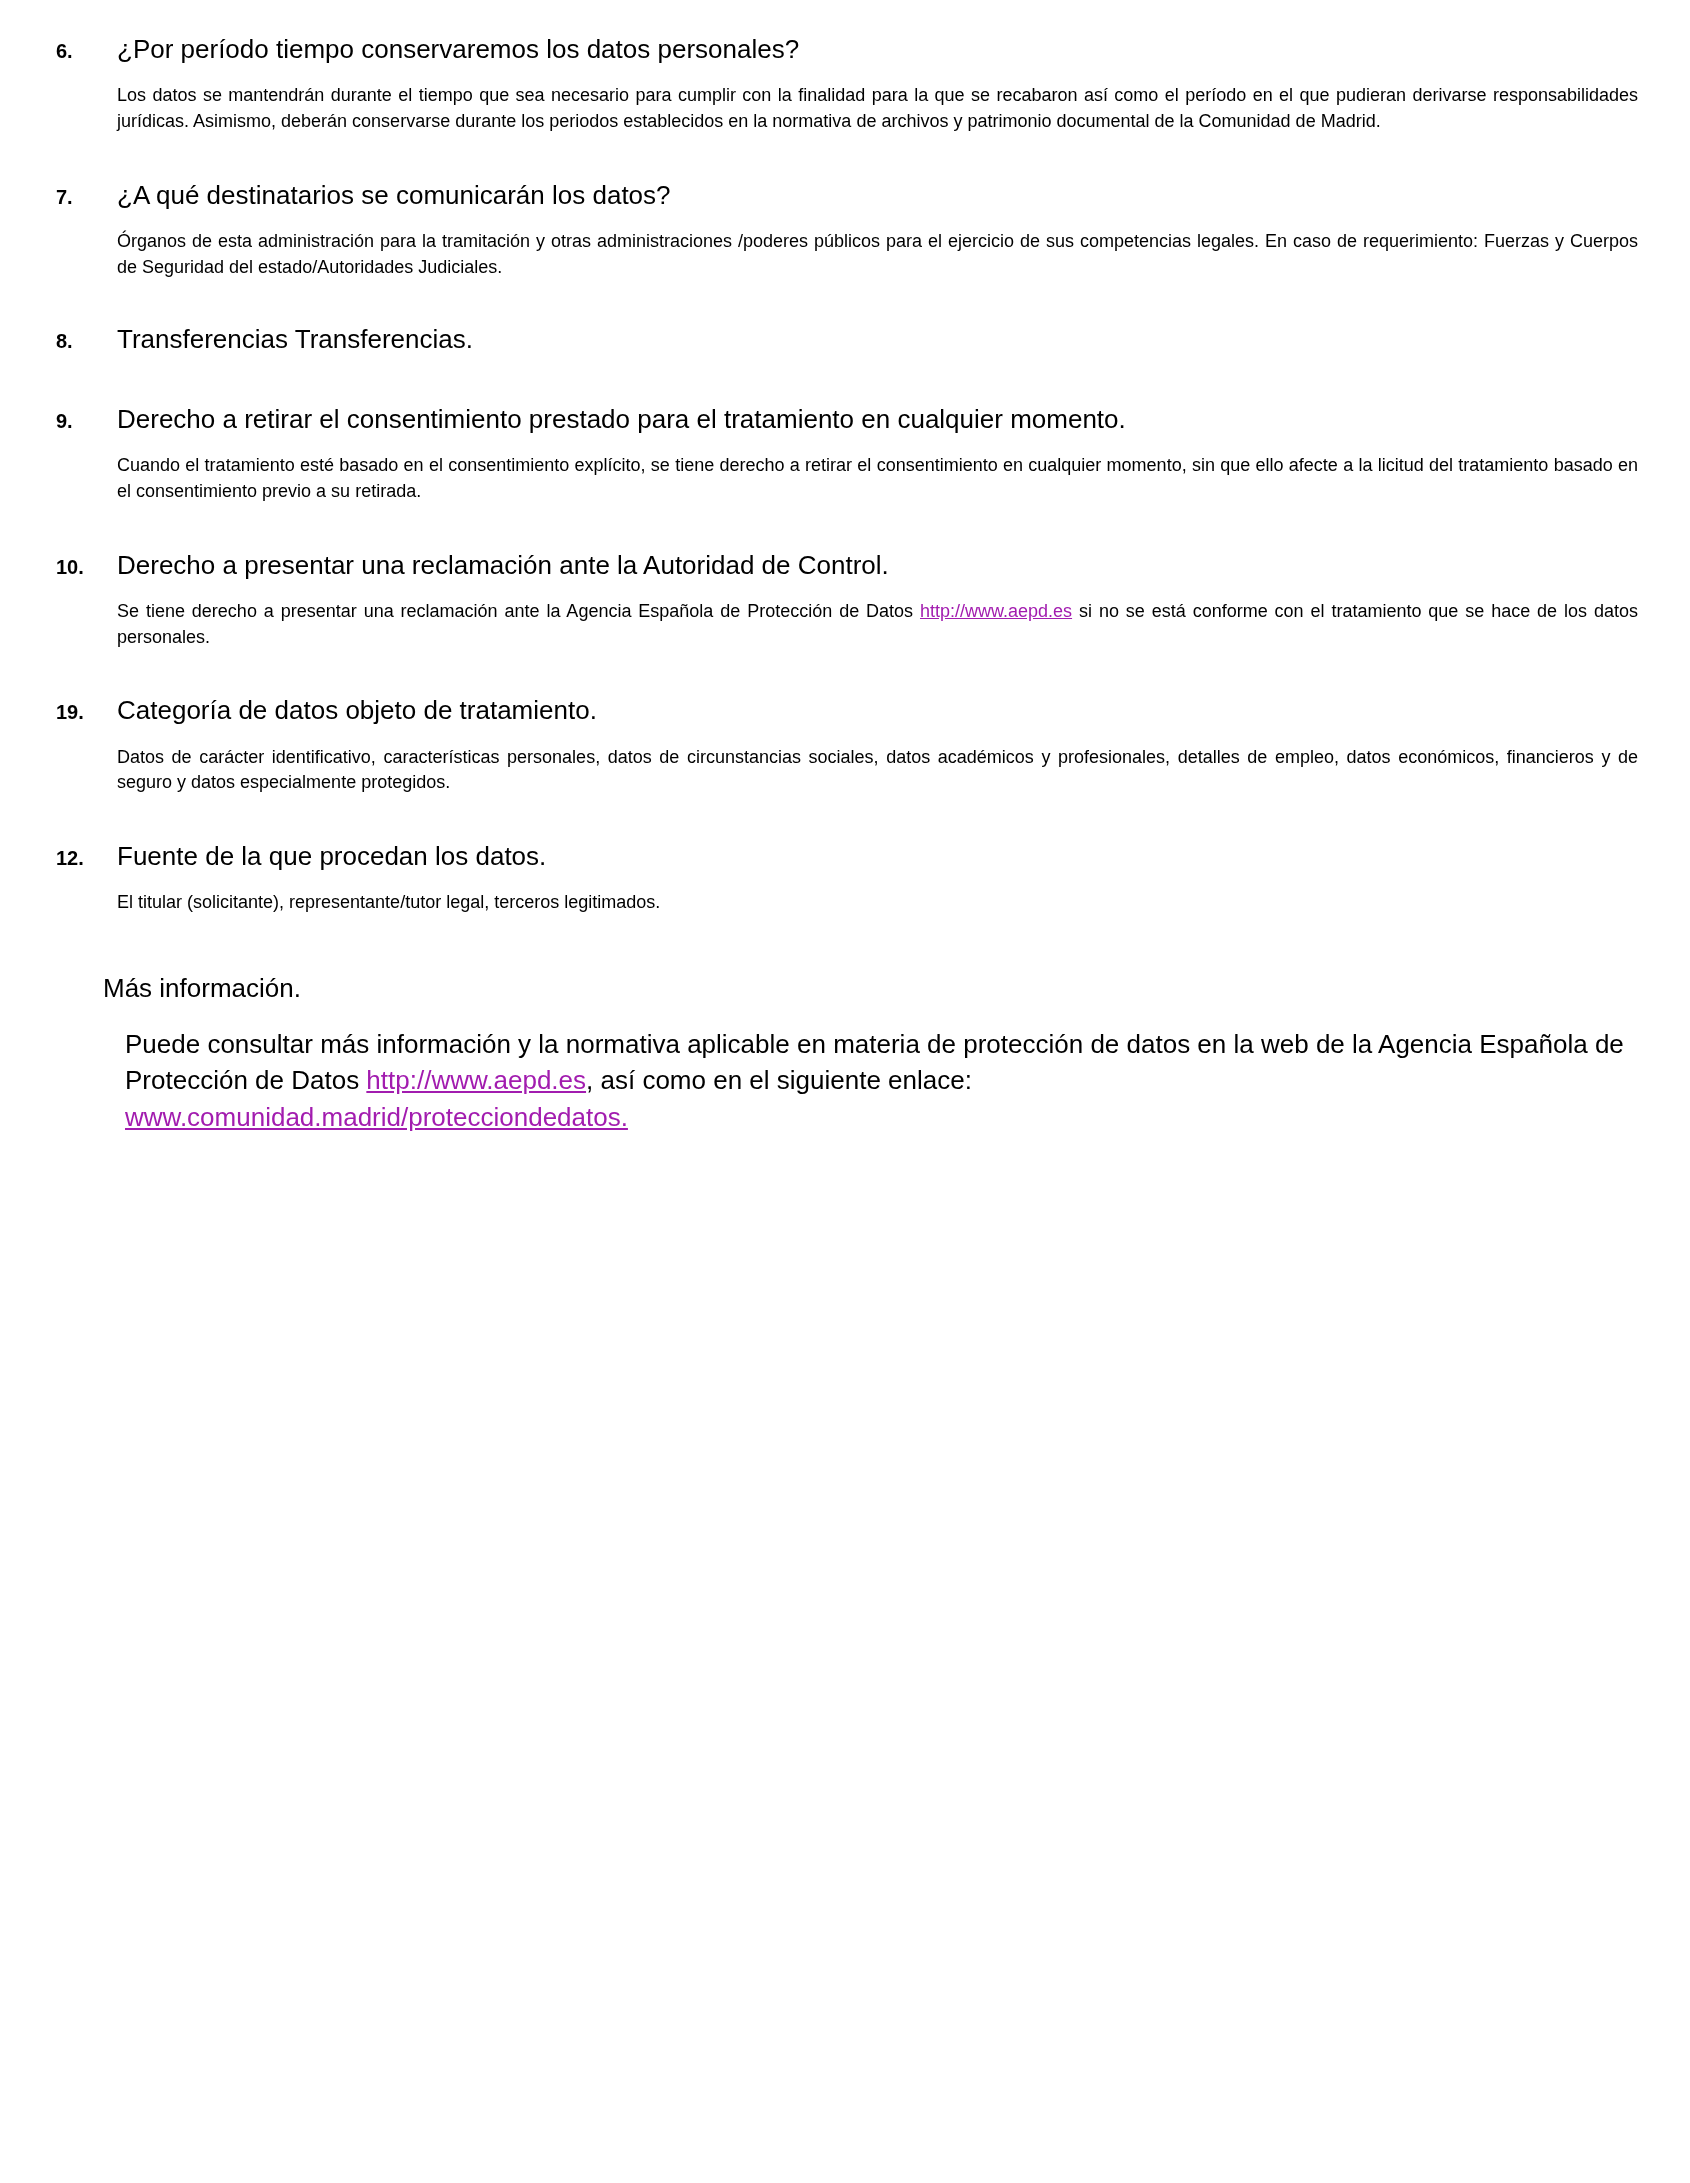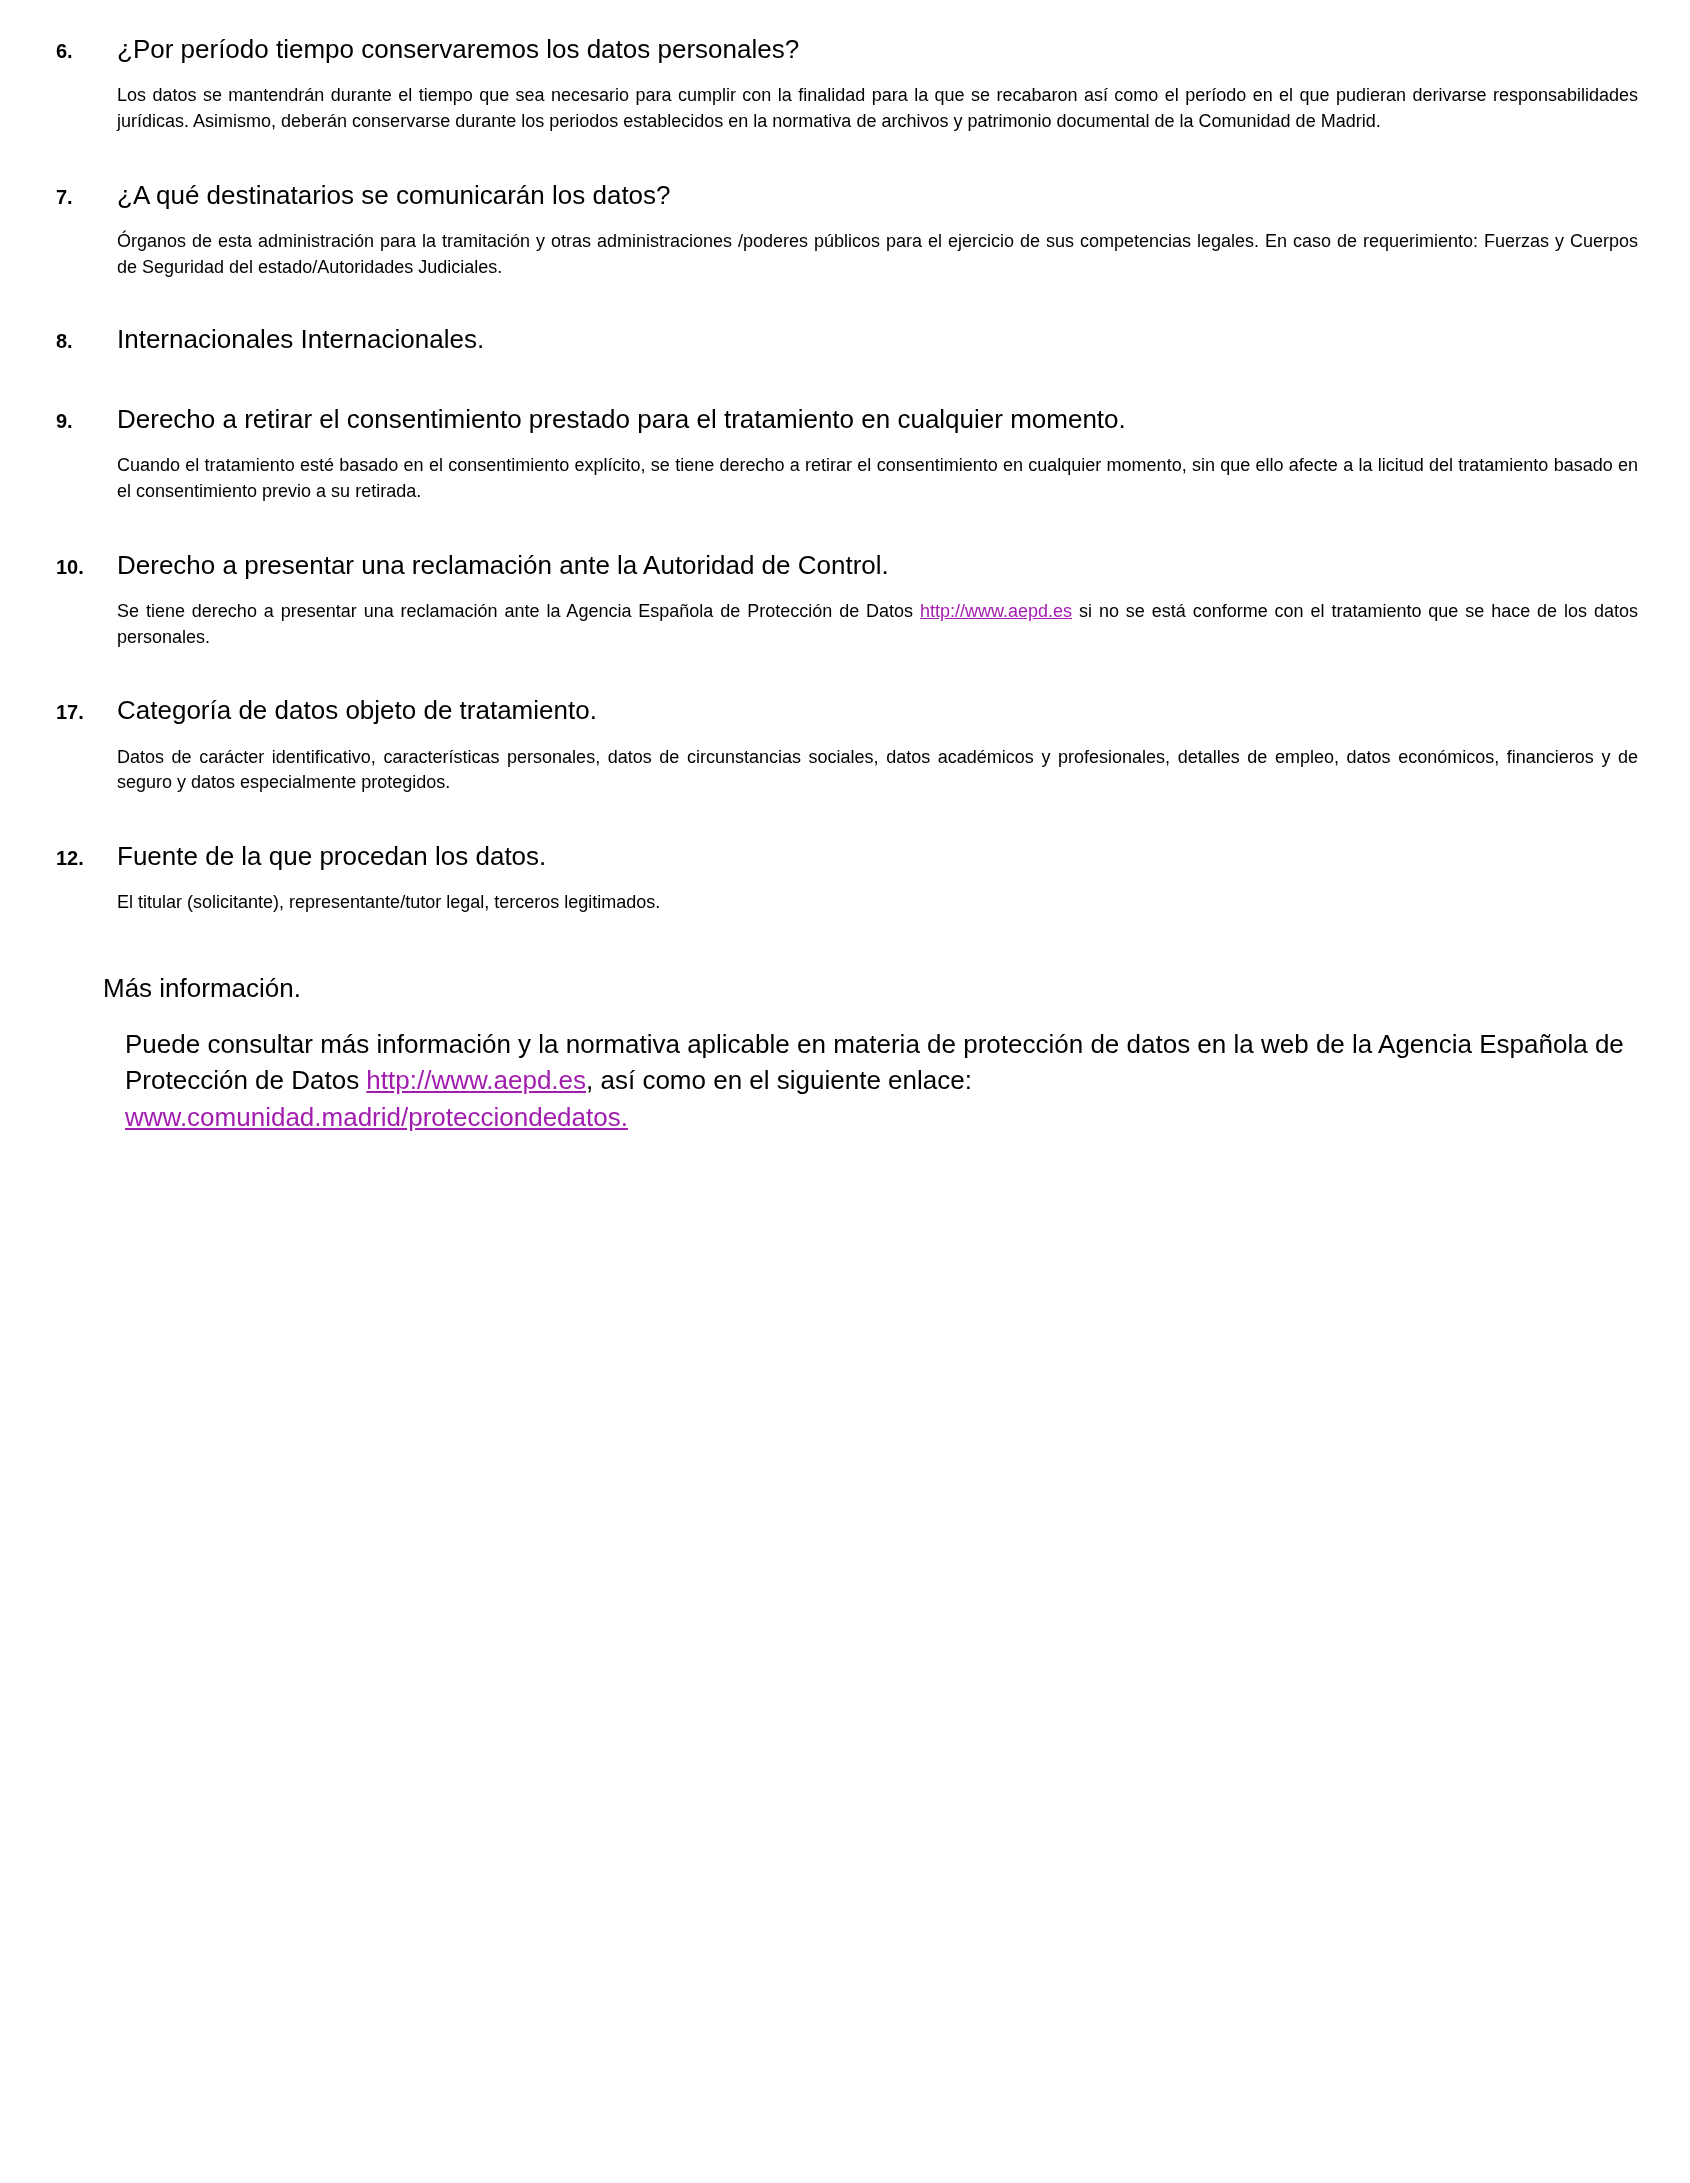--- a/index.html
+++ b/index.html
@@ -89,21 +89,21 @@
     <div class="item-head">
       <span class="num">7.</span>
       <span class="head-text">¿A qué destinatarios se comunicarán los datos?</span>
     </div>
     <div class="body-text">Órganos de esta administración para la tramitación y otras administraciones /poderes públicos para el ejercicio de sus competencias legales. En caso de requerimiento: Fuerzas y Cuerpos de Seguridad del estado/Autoridades Judiciales.</div>
   </div>
 
   <div class="item" style="margin-top:43px;">
     <div class="item-head">
       <span class="num">8.</span>
-      <span class="head-text">Internacionales Internacionales.</span>
+      <span class="head-text">Transferencias Transferencias.</span>
     </div>
   </div>
 
   <div class="item" style="margin-top:46px;">
     <div class="item-head">
       <span class="num">9.</span>
       <span class="head-text">Derecho a retirar el consentimiento prestado para el tratamiento en cualquier momento.</span>
     </div>
     <div class="body-text">Cuando el tratamiento esté basado en el consentimiento explícito, se tiene derecho a retirar el consentimiento en cualquier momento, sin que ello afecte a la licitud del tratamiento basado en el consentimiento previo a su retirada.</div>
   </div>
@@ -111,21 +111,21 @@
   <div class="item" style="margin-top:44px;">
     <div class="item-head">
       <span class="num">10.</span>
       <span class="head-text">Derecho a presentar una reclamación ante la Autoridad de Control.</span>
     </div>
     <div class="body-text"><span>Se tiene derecho a presentar una reclamación ante la Agencia Española de Protección de Datos </span><a class="link" href="#">http://www.aepd.es</a><span> si no se está conforme con el tratamiento que se hace de los datos personales.</span></div>
   </div>
 
   <div class="item" style="margin-top:44px;">
     <div class="item-head">
-      <span class="num">17.</span>
+      <span class="num">19.</span>
       <span class="head-text">Categoría de datos objeto de tratamiento.</span>
     </div>
     <div class="body-text">Datos de carácter identificativo, características personales, datos de circunstancias sociales, datos académicos y profesionales, detalles de empleo, datos económicos, financieros y de seguro y datos especialmente protegidos.</div>
   </div>
 
   <div class="item" style="margin-top:44px;">
     <div class="item-head">
       <span class="num">12.</span>
       <span class="head-text">Fuente de la que procedan los datos.</span>
     </div>

